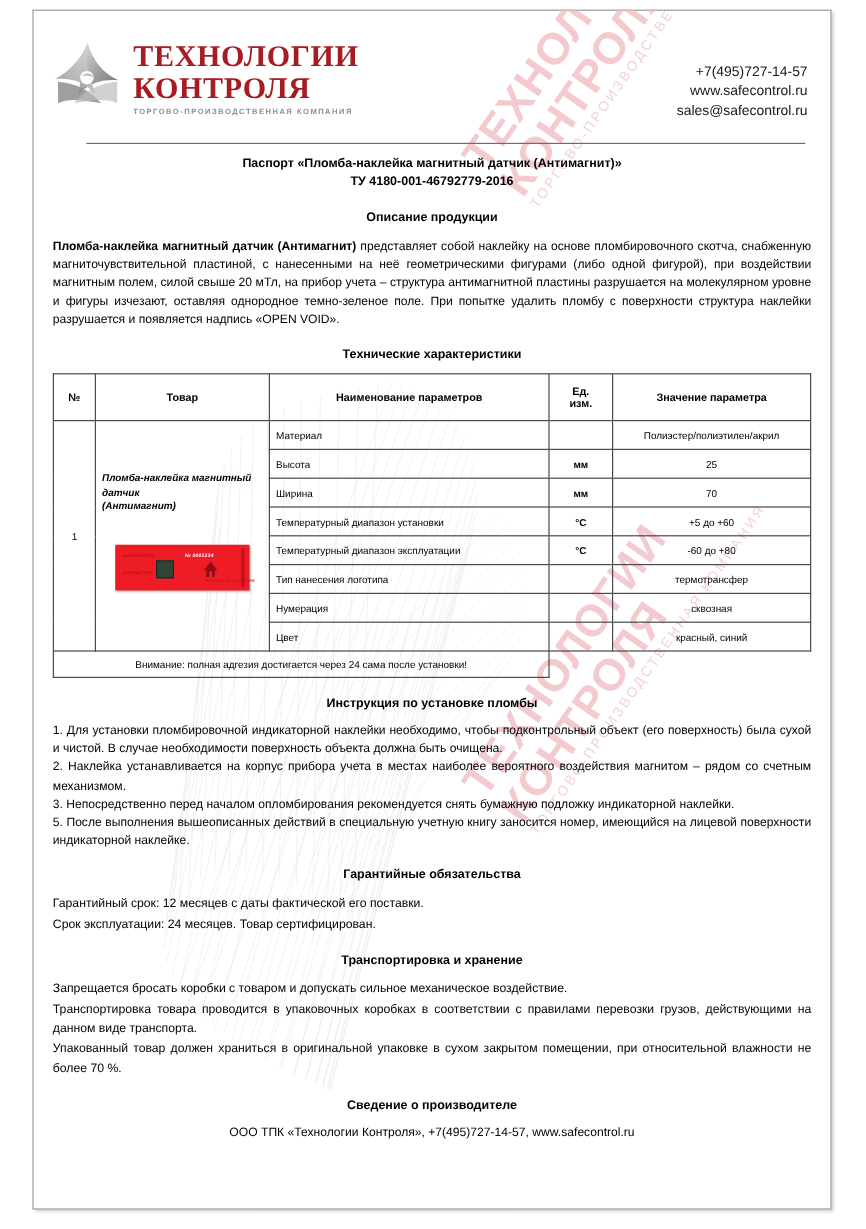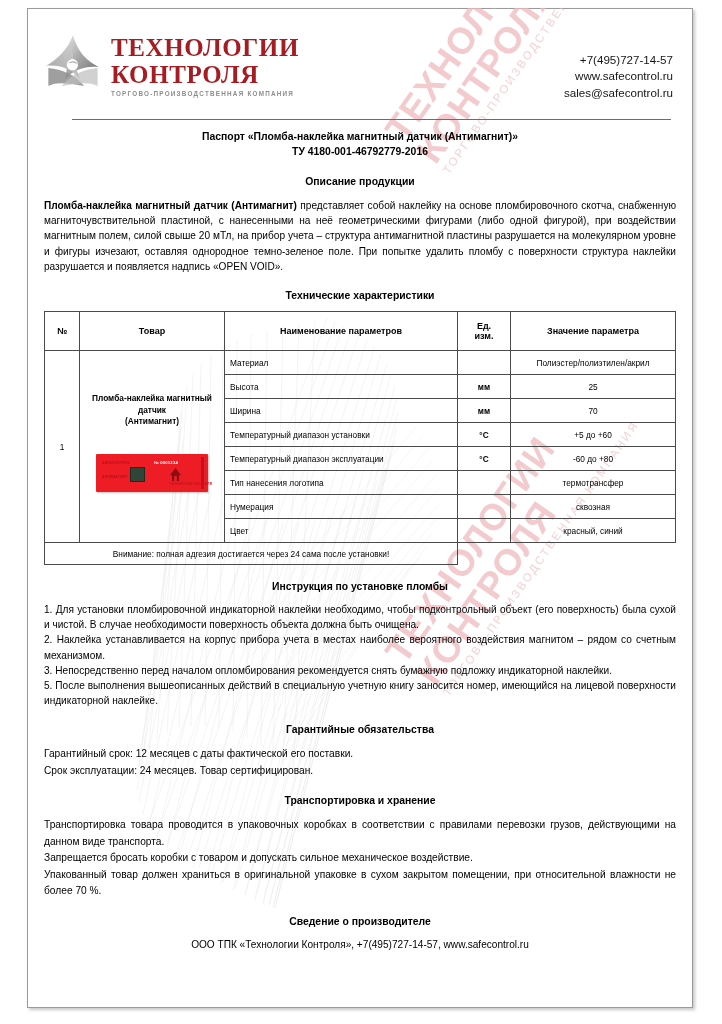--- a/index.html
+++ b/index.html
@@ -162,26 +162,27 @@
     height: 34px;
     padding: 2px 4px;
   }
   .col-no { width: 26px; text-align: center; }
   .col-goods { width: 136px; }
   .col-param { width: 224px; }
   .col-unit { width: 44px; text-align: center; }
   .col-val { text-align: center; }
   td.no-cell { text-align: center; vertical-align: top; padding-top: 4px; font-size: 9px;}
   td.goods-cell {
-    text-align: center;
+    text-align: left;
     vertical-align: top;
     font-weight: bold;
     font-size: 8.6px;
     line-height: 1.4;
     padding-top: 14px;
+    font-style: italic;
   }
   td.param-name { text-align: left; padding-left: 6px; font-size: 8.4px;}
   td.unit-cell { text-align: center; font-size: 8.2px; font-weight: bold;}
   td.value-cell { text-align: center; font-size: 8.6px; }
   tr.spec-row td { height: 17px; }
   td.note-cell {
     text-align: center;
     font-size: 7.9px;
     height: 15px;
   }
@@ -477,22 +478,22 @@
     <div class="section-head">Гарантийные обязательства</div>
 
     <div class="plain">
       <div>Гарантийный срок: 12 месяцев с даты фактической его поставки.</div>
       <div>Срок эксплуатации: 24 месяцев. Товар сертифицирован.</div>
     </div>
 
     <div class="section-head">Транспортировка и хранение</div>
 
     <div class="plain">
+      <div>Запрещается бросать коробки с товаром и допускать сильное механическое воздействие.</div>
       <div>Транспортировка товара проводится в упаковочных коробках в соответствии с правилами перевозки грузов, действующими на данном виде транспорта.</div>
-      <div>Запрещается бросать коробки с товаром и допускать сильное механическое воздействие.</div>
       <div>Упакованный товар должен храниться в оригинальной упаковке в сухом закрытом помещении, при относительной влажности не более 70 %.</div>
     </div>
 
     <div class="section-head" style="">Сведение о производителе</div>
 
     <div class="footer-line">ООО ТПК «Технологии Контроля», +7(495)727-14-57, www.safecontrol.ru</div>
 
   </div>
 </div>
 

